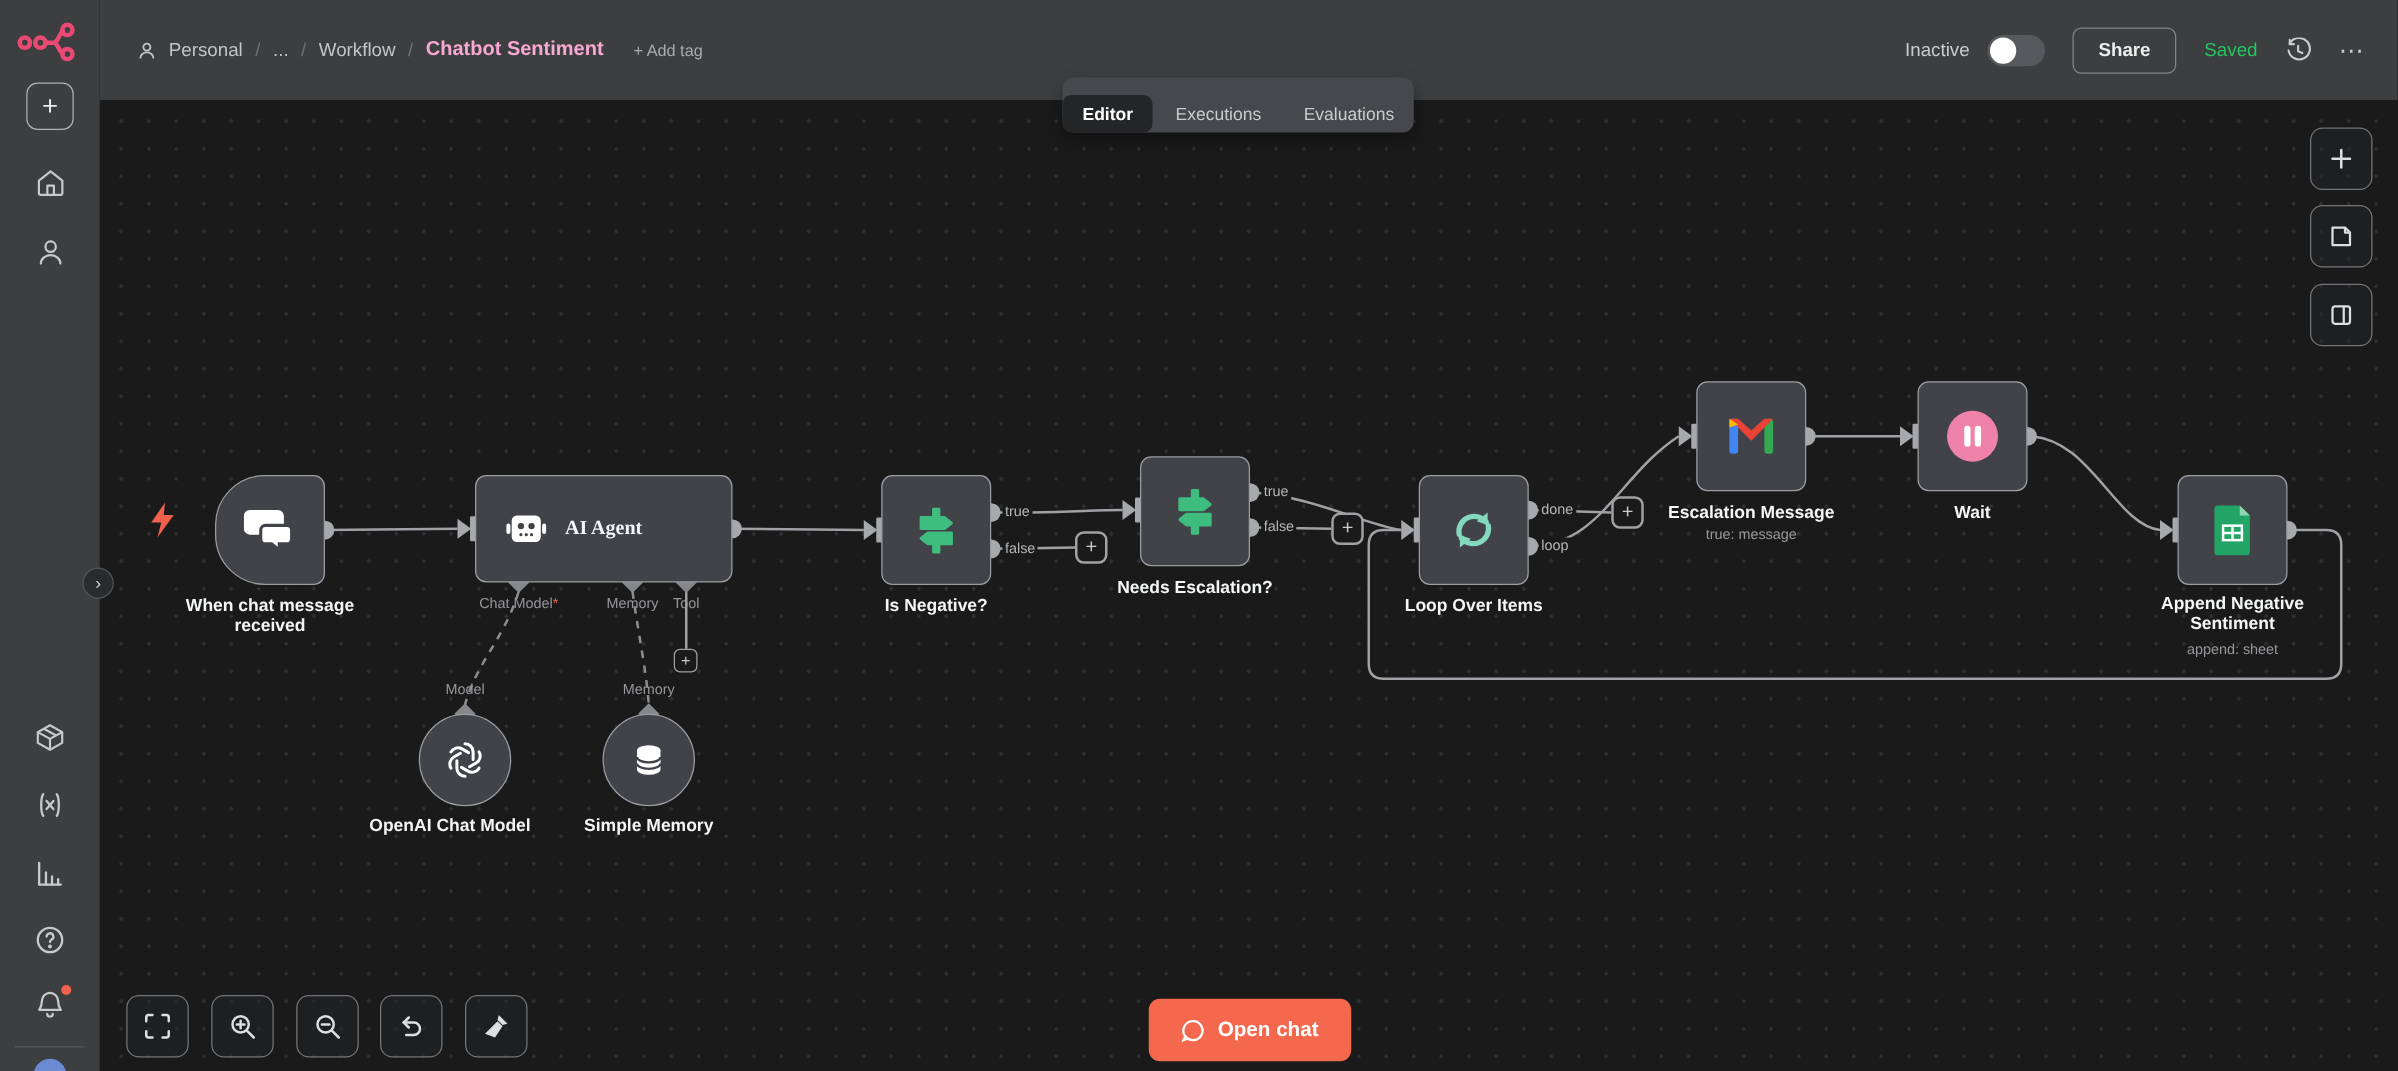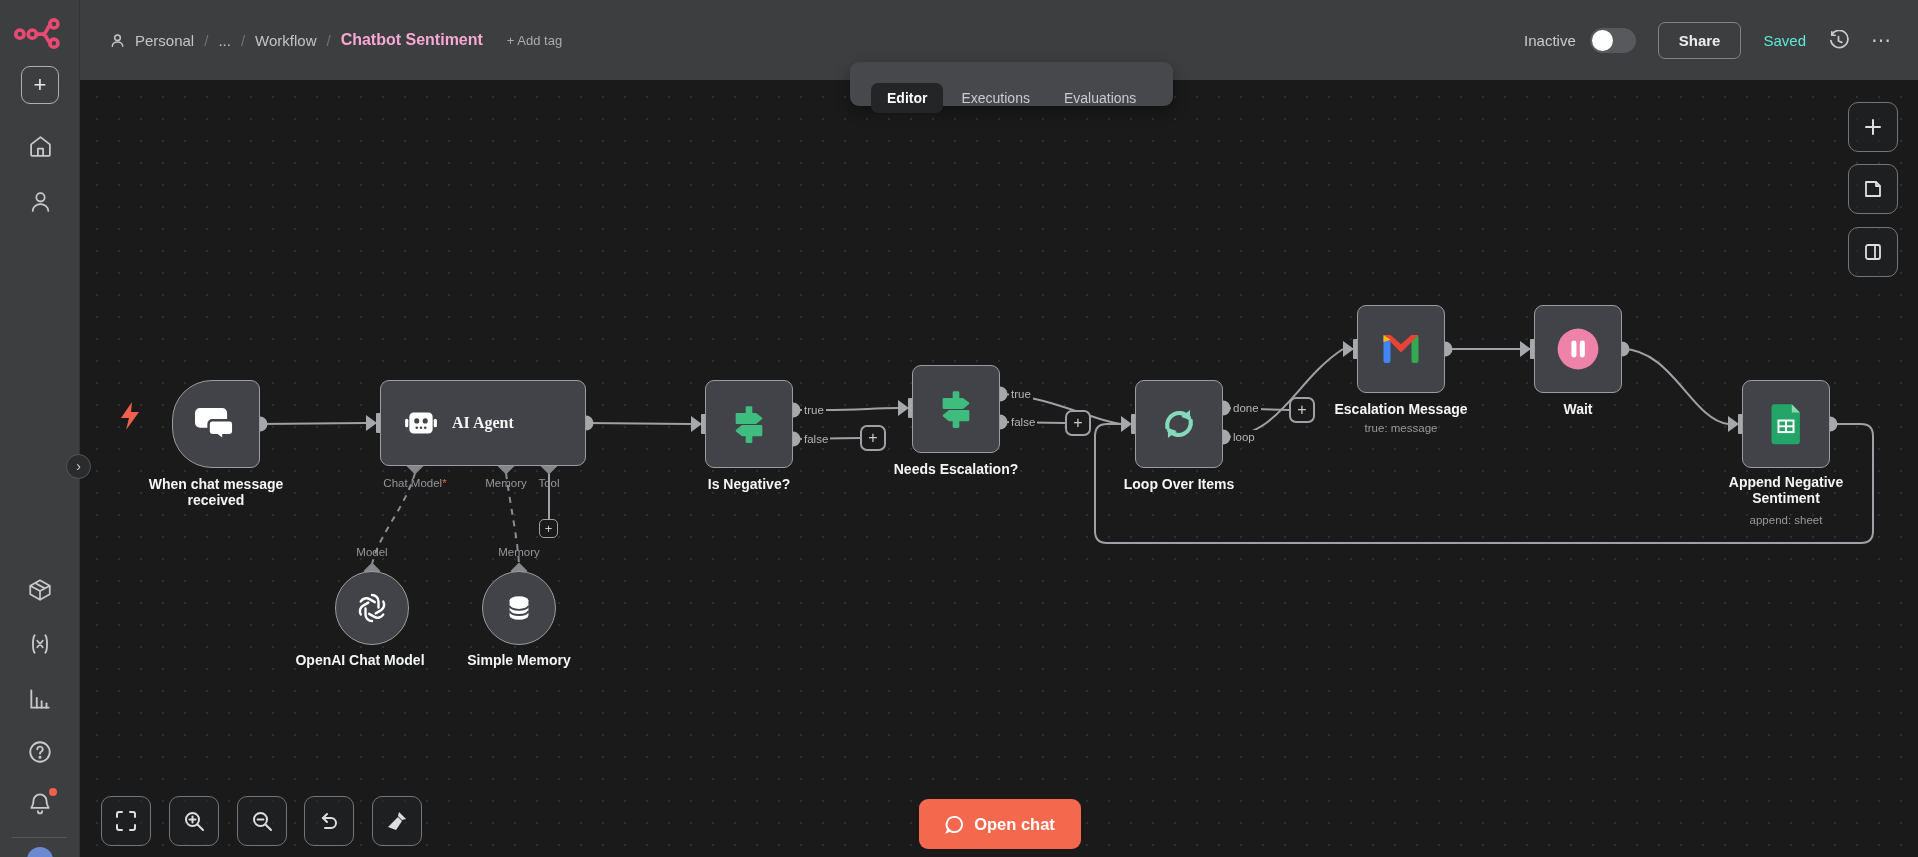--- a/index.html
+++ b/index.html
@@ -26,27 +26,27 @@
   #breadcrumb .wf-title { color:#f9a8d4; font-weight:700; font-size:16px; }
   #add-tag { color:#a9abad; font-size:13px; margin-left:14px; cursor:pointer; }
 
   
   #topbar-right { position:absolute; right:26px; top:0; height:80px; display:flex; align-items:center; gap:22px; }
   #status-label { color:#c9cbcd; font-size:15px; }
   #activation-toggle { width:46px; height:25px; border-radius:13px; background:#58595c; position:relative; cursor:pointer; margin-left:-8px; }
   #activation-toggle .knob { position:absolute; left:2px; top:2px; width:21px; height:21px; border-radius:50%; background:#fff; }
   #share-btn { border:1px solid #818386; border-radius:7px; color:#eceded; font-size:15px; font-weight:700;
                padding:9px 20px; background:transparent; cursor:pointer; }
-  #saved-label { color:#5eead4; font-size:15px; }
+  #saved-label { color:#22c55e; font-size:15px; }
   .tb-icon { color:#c9cbcd; cursor:pointer; display:flex; align-items:center; }
   #more-dots { font-size:20px; color:#c9cbcd; letter-spacing:1px; cursor:pointer; }
 
   
   #tabs { position:absolute; left:850px; top:62px; height:44px; background:#47484b; border-radius:9px;
-          display:flex; align-items:flex-start; padding:21px; gap:2px; z-index:40;
+          display:flex; align-items:flex-end; padding:0; gap:2px; z-index:40;
           box-shadow:0 6px 14px rgba(0,0,0,.35); }
   .tab { padding:7px 16px; font-size:14px; color:#c9cbcd; border-radius:7px; cursor:pointer; white-space:nowrap; }
   .tab.active { background:#242527; color:#ffffff; font-weight:700; }
 
   
   #canvas { position:absolute; left:80px; top:80px; width:1838px; height:777px;
             background-image:radial-gradient(#2e2f30 1.4px, transparent 1.4px);
             background-size:22px 22px; background-position:6px 6px; z-index:10; }
   #wires { position:absolute; left:0; top:0; width:1838px; height:777px; }
 

